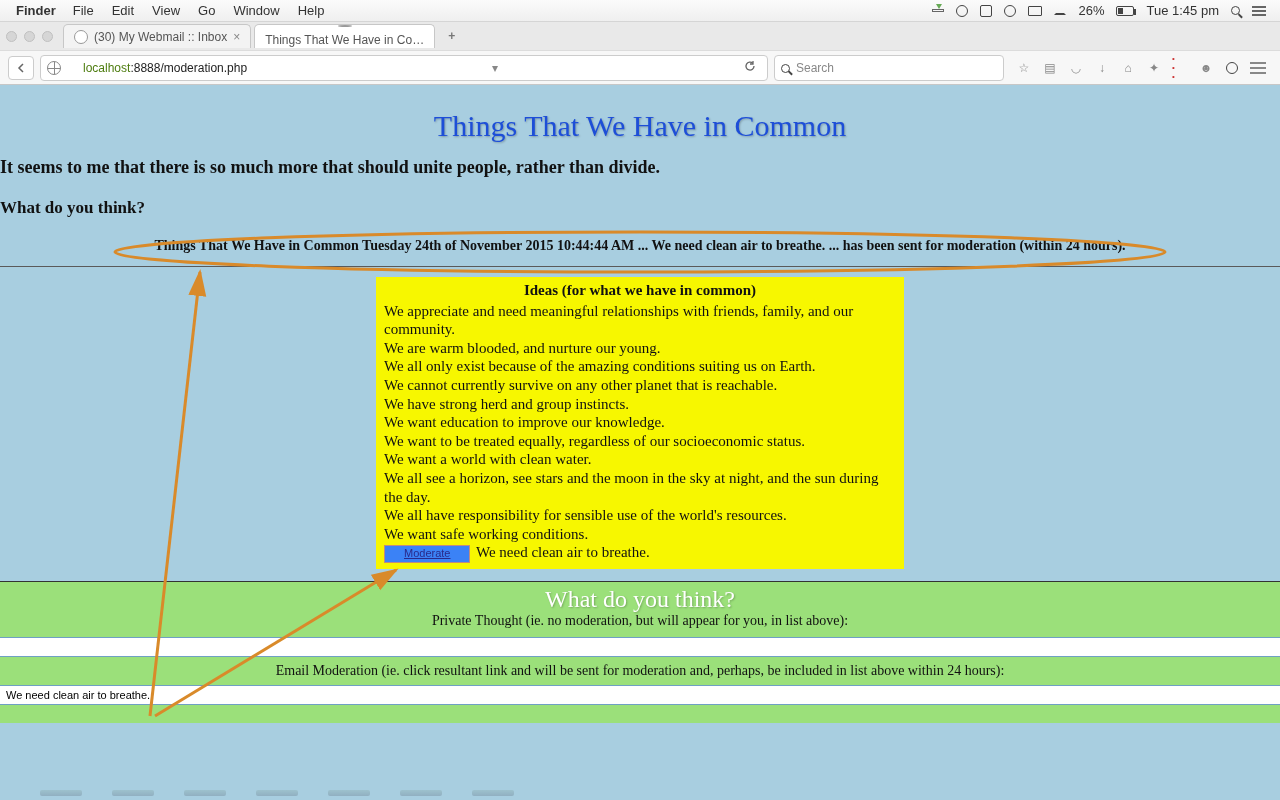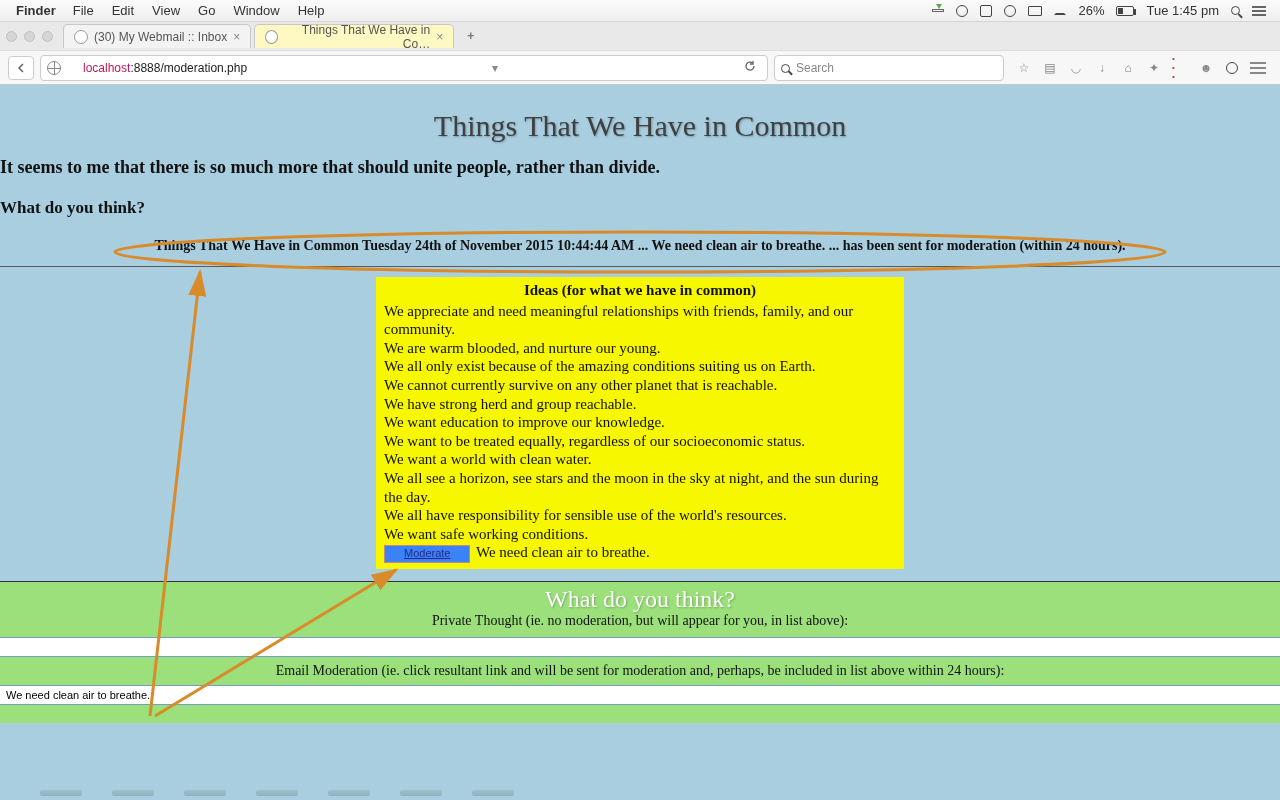--- a/index.html
+++ b/index.html
@@ -60,21 +60,21 @@
   .traffic-tabs { display:flex; align-items:center; height:28px; padding:0 6px;text-align:right; }
   .traffic { display:flex; gap:7px; margin-right:10px; }
   .tl { width:11px; height:11px; border-radius:50%; background:#d6d6d6; border:1px solid #c0c0c0; }
   .tab {
     display:flex; align-items:center; height:24px; padding:0 10px;
     border:1px solid #c7c7c7; border-bottom:none;
     border-radius:5px 5px 0 0; background:#f3f3f3;
     margin-right:3px; font-size:12px; color:#555; gap:6px;
     max-width: 200px;
   }
-  .tab.active { background:#fef9c3; }
+  .tab.active { background:#ffffff;flex-direction:column; }
   .tab .favicon { width:14px; height:14px; border-radius:50%; border:1px solid #999; background:#fff; display:inline-block;}
   .tab .close { color:#888; }
   .newtab { margin-left:4px; color:#777; font-weight:bold; padding:0 6px; }
 
   .toolbar {
     height:34px; background:#f7f7f7; border-top:1px solid #dcdcdc;
     display:flex; align-items:center; padding:0 8px; gap:6px;
   }
   .navbtn {
     width:26px; height:24px; border:1px solid #ccc; border-radius:4px;
@@ -84,42 +84,42 @@
   .urlbar {
     flex:1; height:26px; border:1px solid #ccc; border-radius:4px;
     background:#fff; display:flex; align-items:center; padding:0 6px; gap:6px;
     font-size:12px; color:#555;
   }
   .urlbar .globe { width:14px; height:14px; border:1px solid #888; border-radius:50%; position:relative; }
   .urlbar .globe::before, .urlbar .globe::after { content:""; position:absolute; background:#888; }
   .urlbar .globe::before { left:0; right:0; top:6px; height:1px; }
   .urlbar .globe::after { top:0; bottom:0; left:6px; width:1px; }
   .urlbar .reload { margin-left:auto; margin-right:4px; }
-  .urlbar .urltext .host { color:#be185d;padding-left:16px; }
+  .urlbar .urltext .host { color:#4d7c0f;padding-left:16px; }
   .urlbar .urltext .path { color:#222; }
 
   .searchbar {
     width:230px; height:26px; border:1px solid #ccc; border-radius:4px;
     background:#fff; display:flex; align-items:center; padding:0 6px; gap:6px;
     color:#888; font-size:12px;
   }
   .tool-icons { display:flex; align-items:center; gap:10px; padding:0 6px; color:#888; }
   .tool-icons .ti { width:16px; height:16px; display:inline-flex; align-items:center; justify-content:center; }
   .hamburger { width:16px; height:2px; background:#888; box-shadow:0 5px 0 #888, 0 -5px 0 #888; margin:8px 0;}
   .dots { color:#c33; font-size:8px; letter-spacing:3px; }
 
   
   .viewport {
     height: calc(800px - 22px - 28px - 34px);
     overflow: hidden;
     background: #a8cee0;
     position: relative;
   }
   .page-title {
-    text-align:center; color:#404040; font-family: Georgia, serif;
+    text-align:center; color:#1d4ed8; font-family: Georgia, serif;
     font-size:30px; margin-top:24px;
     text-shadow: 1px 1px 2px rgba(0,0,0,0.25);
   }
   .subtitle1, .subtitle2 {
     color:#111; font-family:"Times New Roman", serif;
     font-weight:bold;
   }
   .subtitle1 { font-size:18px; margin-top:14px; }
   .subtitle2 { font-size:17px; margin-top:20px; }
 
@@ -303,21 +303,21 @@
   </div>
 
   <hr class="major">
 
   <div class="ideas-box">
     <h3>Ideas (for what we have in common)</h3>
     <div class="idea">We appreciate and need meaningful relationships with friends, family, and our community.</div>
     <div class="idea">We are warm blooded, and nurture our young.</div>
     <div class="idea">We all only exist because of the amazing conditions suiting us on Earth.</div>
     <div class="idea">We cannot currently survive on any other planet that is reachable.</div>
-    <div class="idea">We have strong herd and group reachable.</div>
+    <div class="idea">We have strong herd and group instincts.</div>
     <div class="idea">We want education to improve our knowledge.</div>
     <div class="idea">We want to be treated equally, regardless of our socioeconomic status.</div>
     <div class="idea">We want a world with clean water.</div>
     <div class="idea">We all see a horizon, see stars and the moon in the sky at night, and the sun during the day.</div>
     <div class="idea">We all have responsibility for sensible use of the world's resources.</div>
     <div class="idea">We want safe working conditions.</div>
     <div class="idea">
       <a class="moderate-btn">Moderate</a>
       <span>We need clean air to breathe.</span>
     </div>

